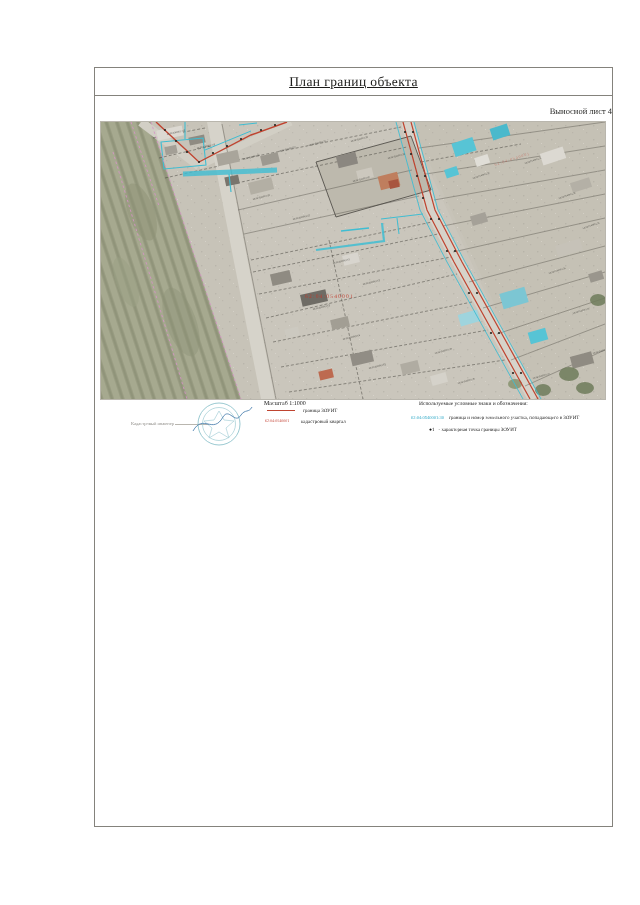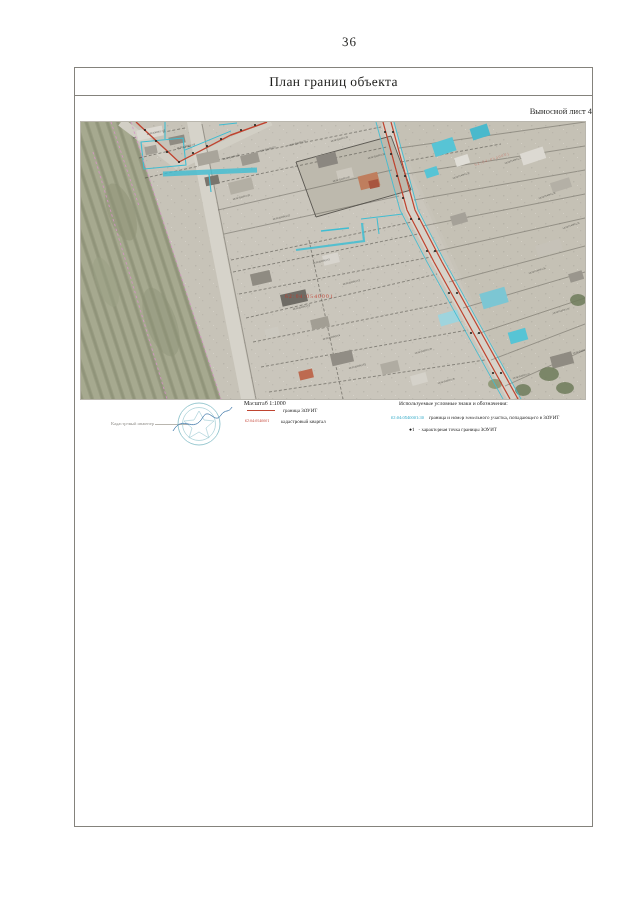--- a/index.html
+++ b/index.html
@@ -1,22 +1,22 @@
 <!DOCTYPE html>
 <html><head>
 <meta charset="utf-8">
 <style>
   html,body{margin:0;padding:0;background:#ffffff;}
   .page{position:relative;width:640px;height:905px;background:#ffffff;
         font-family:"Liberation Serif", serif;color:#1d1d1b;overflow:hidden;
         text-rendering:geometricPrecision;}
   .page-number{position:absolute;top:34px;left:90px;width:519px;text-align:center;
                font-size:13px;letter-spacing:1px;}
-  .frame{position:absolute;left:74px;top:67px;width:517px;height:758px;
-         border:1px solid #84827c;background:#fff;}
+  .frame{position:absolute;left:94px;top:67px;width:517px;height:758px;
+         border:1px solid #84827c;background:#fff;text-decoration:underline;}
   .title-bar{height:27px;line-height:27px;text-align:center;font-size:13.5px;
              letter-spacing:.4px;border-bottom:1px solid #84827c;}
   .sheet-label{position:absolute;top:38px;left:0;width:100%;text-align:right;
                font-size:8.5px;color:#2a2a28;}
   .map-wrap{position:absolute;left:6px;top:54px;width:504px;height:277px;
             outline:1px solid #b9b6ad;}
   .map-wrap svg{display:block;}
 
   
   .legend{position:absolute;left:0;top:331px;width:517px;height:64px;font-size:5px;}
@@ -45,21 +45,20 @@
   .qlbl{font-family:"Liberation Serif",serif;font-size:5.5px;fill:#c0392b;
         letter-spacing:1.2px;opacity:.9;}
   .qlbl-faint{font-family:"Liberation Serif",serif;font-size:4px;fill:#c0392b;
         letter-spacing:1px;opacity:.45;}
 </style>
 </head>
 <body>
 
 <div class="page">
 
-  <div class="page-number">36</div>
 
   <div class="frame">
 
     <div class="title-bar">План границ объекта</div>
 
     <div class="sheet-label">Выносной лист 4</div>
 
     <div class="map-wrap">
       <svg width="504" height="277" viewBox="0 0 504 277">
         <defs>

